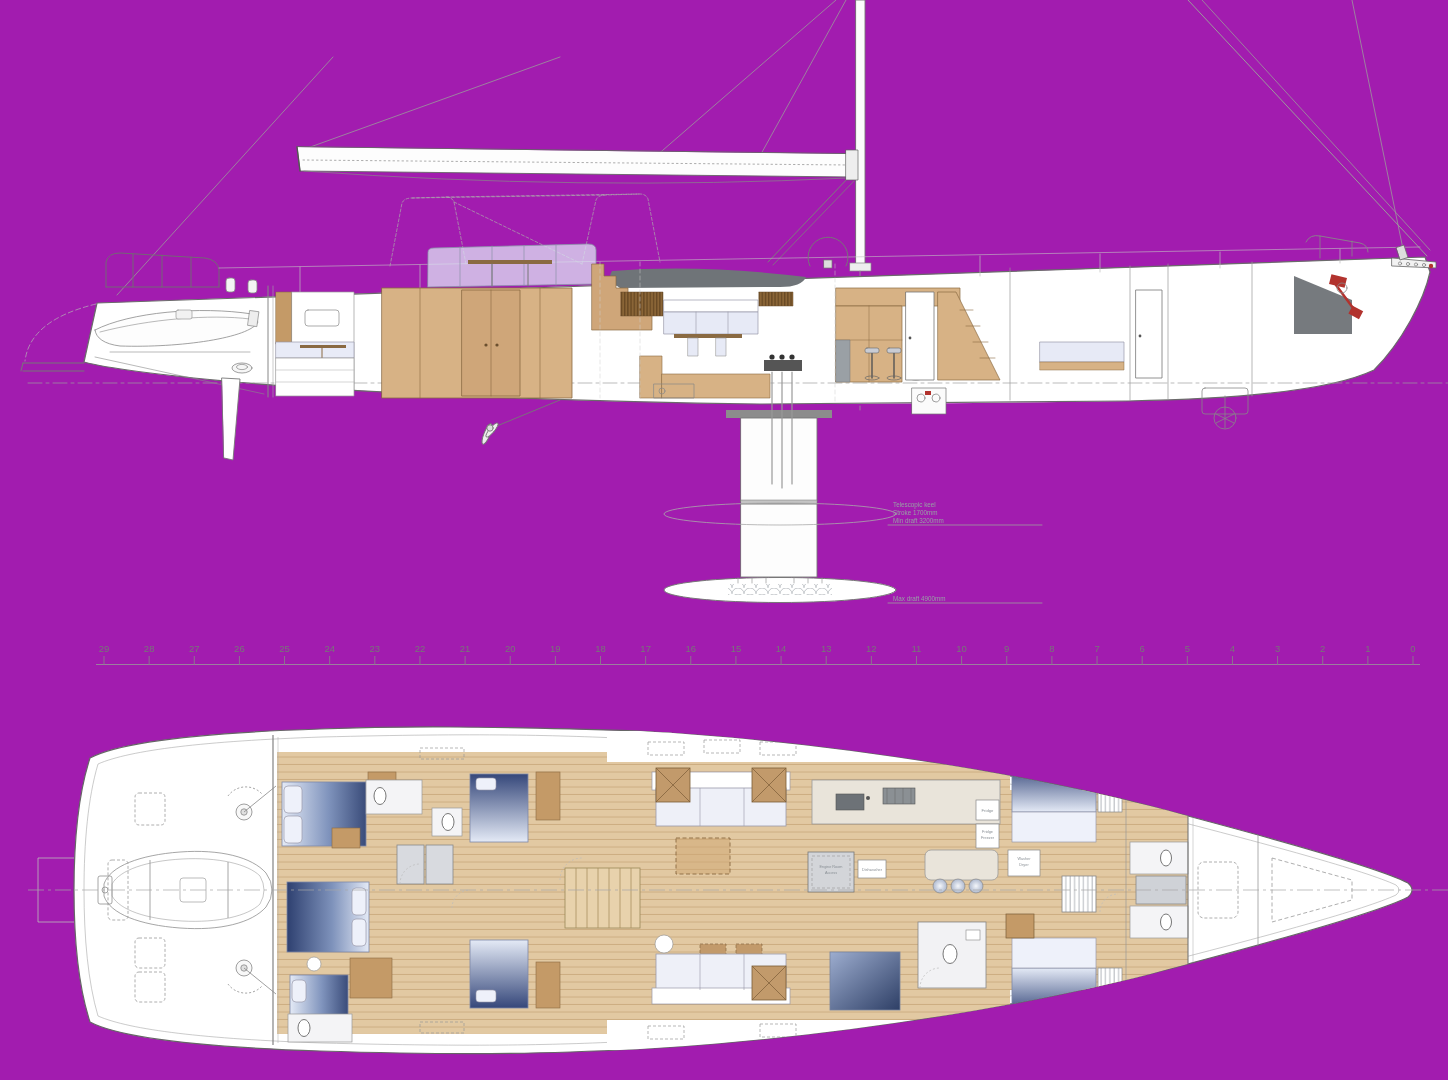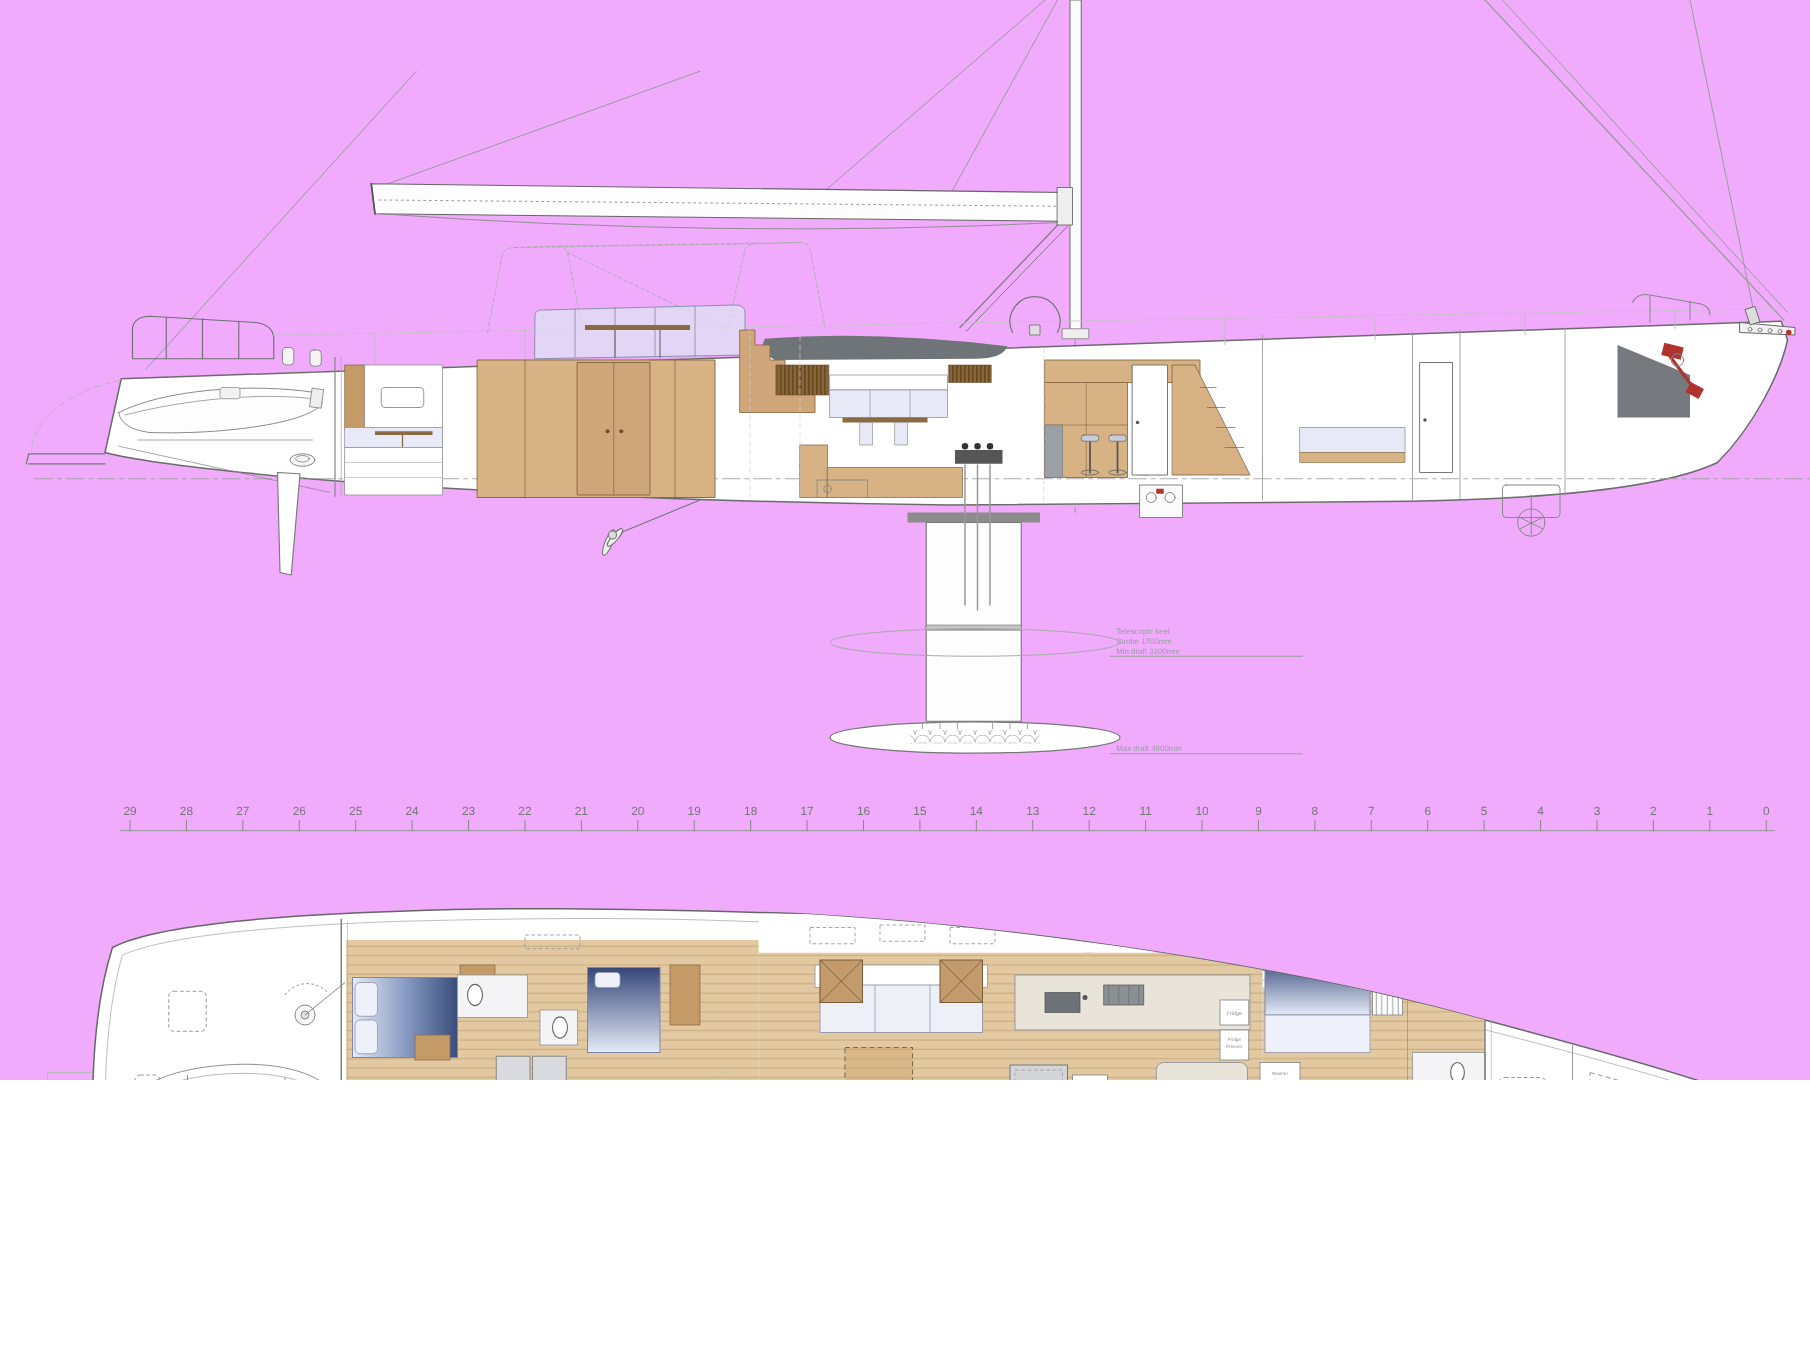--- a/index.html
+++ b/index.html
@@ -1,16 +1,16 @@
 <!DOCTYPE html>
 <html><head>
 <meta charset="utf-8">
 <style>
   html,body{margin:0;padding:0;background:#ffffff;}
-  .canvas{position:relative;width:1448px;height:864px;background:#f0abfc;overflow:hidden;
+  .canvas{position:relative;width:1448px;height:1080px;background:#a21caf;overflow:hidden;
           font-family:"Liberation Sans", sans-serif;}
   svg{position:absolute;left:0;top:0;}
   text{font-family:"Liberation Sans", sans-serif;}
   .ann{fill:#98a0a5;}
   .lbl{fill:#8a9096;}
 </style>
 </head>
 <body>
 
 <div class="canvas">

